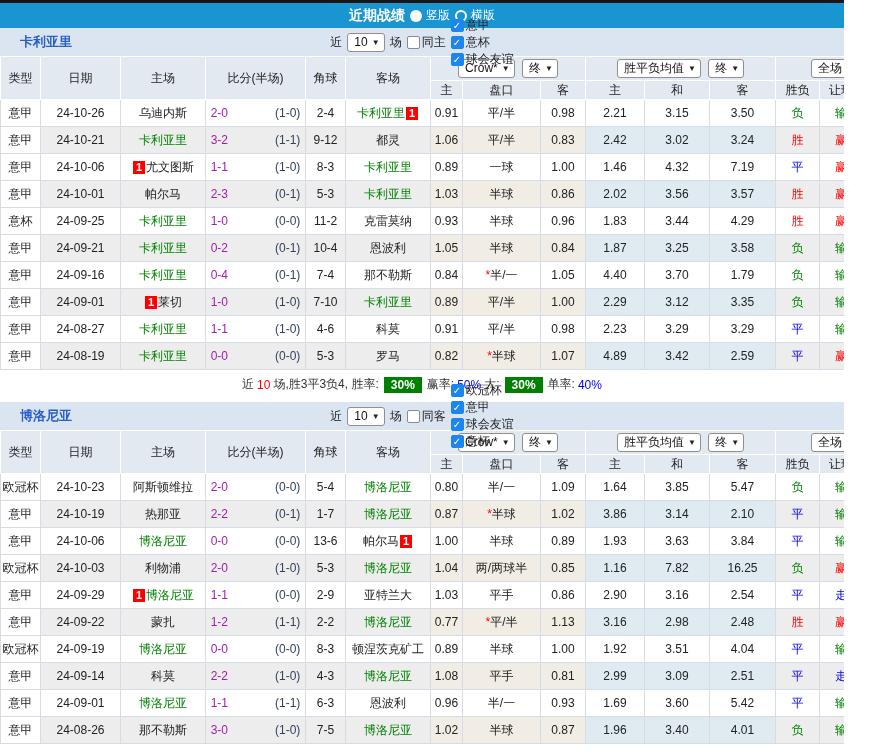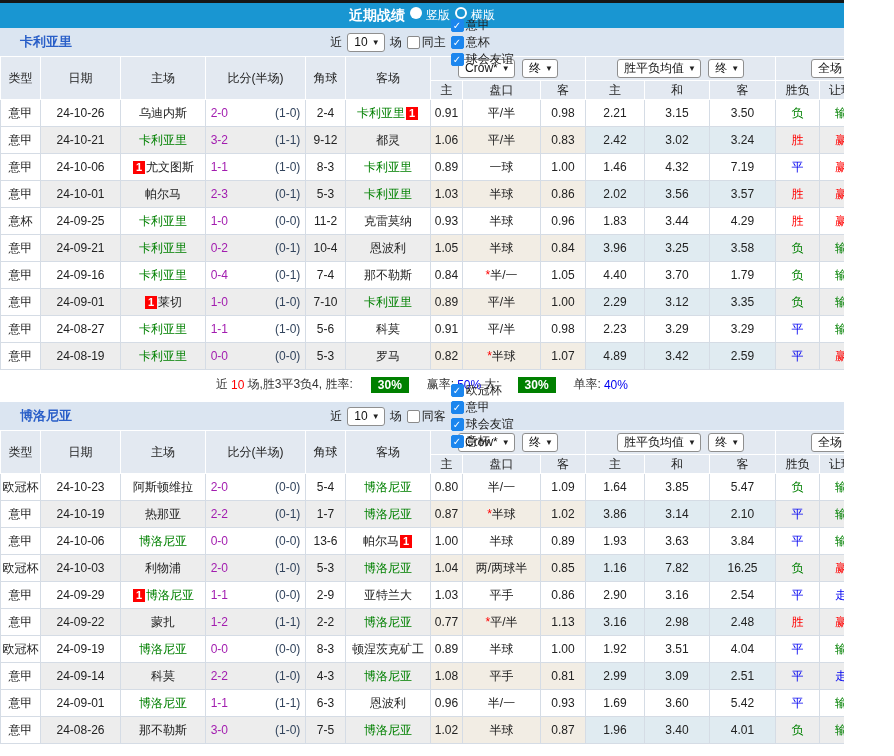--- a/index.html
+++ b/index.html
@@ -3,21 +3,21 @@
 <meta charset="utf-8">
 <style>
   * { margin:0; padding:0; box-sizing:border-box; }
   body { font-family:"Liberation Sans","DejaVu Sans",sans-serif; background:#fff; }
   .page { width:844px; height:756px; overflow:hidden; background:#fff; }
 
   
   .topbar { height:28px; background:#1996d2; border-top:3px solid #161616;
     display:flex; align-items:center; justify-content:center; gap:5px; }
   .topbar .title { color:#fff; font-weight:bold; font-size:14px; }
-  .topbar label { display:flex; gap:4px; color:#fff; font-size:12px; cursor:pointer; }
+  .topbar label { display:flex; align-items:center; gap:4px; color:#fff; font-size:12px; cursor:pointer; }
   .rad { width:12px; height:12px; border-radius:50%; display:inline-block; background:#fff; }
   .rad.off { background:transparent; border:2px solid #fff; }
 
   
   .strip { height:28px; background:#dbe5f1; position:relative;
     display:flex; align-items:center; justify-content:center; }
   .teamname { position:absolute; left:20px; font-weight:bold; font-size:13px; color:#2a5fc8; }
   .ctrl { display:flex; align-items:center; gap:3px; font-size:12px; color:#222; }
   .ctrl label { display:flex; align-items:center; cursor:pointer; }
 
@@ -56,21 +56,21 @@
     display:inline-block; line-height:13px; font-weight:bold; }
   .sc { color:#a21caf; }
   .half { color:#31435c;margin-left:47px; }
   .star { color:#f00; }
   .v-red { color:#f00; } .v-blue { color:#0000f0; } .v-green { color:#008000; }
 
   
   .summary { height:29px; display:flex; align-items:center; justify-content:center;
     gap:3px; font-size:12px; color:#333; background:#fff; }
   .summary .num-red { color:#f00; }
-  .summary .pct { background:#008000; color:#fff; font-weight:bold; padding:1px 7px; margin:0 15px; }
+  .summary .pct { background:#008000; color:#fff; font-weight:bold; padding:1px 7px; margin:0 2px; }
   .summary .num-blue { color:#0000f0; }
   .gap { height:3px; background:#fff; }
 </style>
 </head>
 <body>
 
 <div class="page">
 
   <div class="topbar">
     <span class="title">近期战绩</span>
@@ -268,21 +268,21 @@
         <tr class="alt">
           <td class="t-serie">意甲</td>
           <td class="p">24-09-21</td>
           <td class="p"><span class="tname self">卡利亚里</span></td>
           <td class="p"><span class="sc">0-2</span><span class="half">(0-1)</span></td>
           <td class="p">10-4</td>
           <td class="p"><span class="tname">恩波利</span></td>
           <td class="c-odds">1.05</td>
           <td class="c-hcap">半球</td>
           <td class="c-odds">0.84</td>
-          <td class="c-avg">3.96</td>
+          <td class="c-avg">1.87</td>
           <td class="c-avg c-avg-mid">3.25</td>
           <td class="c-avg">3.58</td>
           <td class="p"><span class="v-green">负</span></td>
           <td class="p"><span class="v-green">输</span></td>
           <td class="p"><span class="v-green">小</span></td>
         </tr>
         <tr>
           <td class="t-serie">意甲</td>
           <td class="p">24-09-16</td>
           <td class="p"><span class="tname self">卡利亚里</span></td>
@@ -314,21 +314,21 @@
           <td class="c-avg">3.35</td>
           <td class="p"><span class="v-green">负</span></td>
           <td class="p"><span class="v-green">输</span></td>
           <td class="p"><span class="v-green">小</span></td>
         </tr>
         <tr>
           <td class="t-serie">意甲</td>
           <td class="p">24-08-27</td>
           <td class="p"><span class="tname self">卡利亚里</span></td>
           <td class="p"><span class="sc">1-1</span><span class="half">(1-0)</span></td>
-          <td class="p">5-6</td>
+          <td class="p">4-6</td>
           <td class="p"><span class="tname">科莫</span></td>
           <td class="c-odds">0.91</td>
           <td class="c-hcap">平/半</td>
           <td class="c-odds">0.98</td>
           <td class="c-avg">2.23</td>
           <td class="c-avg c-avg-mid">3.29</td>
           <td class="c-avg">3.29</td>
           <td class="p"><span class="v-blue">平</span></td>
           <td class="p"><span class="v-green">输</span></td>
           <td class="p"><span class="v-green">小</span></td>

